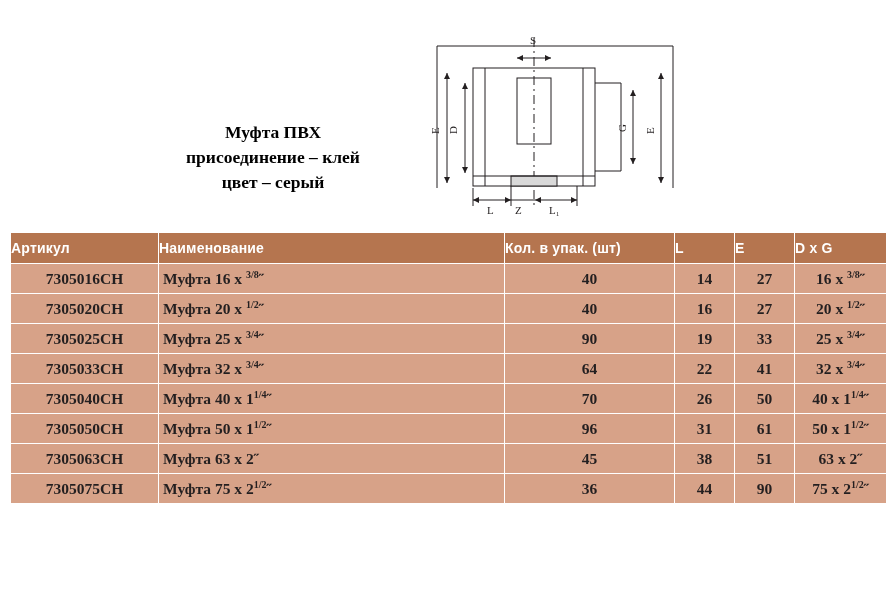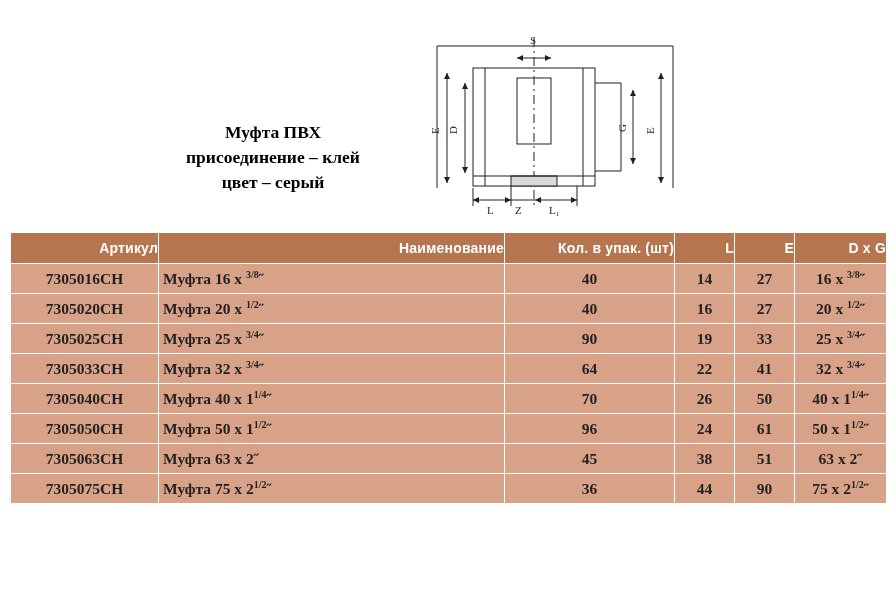--- a/index.html
+++ b/index.html
@@ -67,21 +67,21 @@
     padding: 0;
     height: 29px;
     font-size: 15.5px;
   }
   table.spec thead th {
     background: #b5754f;
     color: #ffffff;
     font-family: "Liberation Sans", sans-serif;
     font-weight: bold;
     font-size: 14px;
-    text-align: right;
+    text-align: left;
     height: 30px;
     letter-spacing: 0.2px;
   }
   table.spec tbody td {
     background: #d7a288;
     color: #231f20;
     font-family: "Liberation Serif", serif;
     font-weight: bold;
     text-align: center;
   }
@@ -246,21 +246,21 @@
             <td class="name">Муфта 40 х 1<sup class="frac">1/4</sup>˝</td>
             <td>70</td>
             <td>26</td>
             <td>50</td>
             <td>40 х 1<sup class="frac">1/4</sup>˝</td>
           </tr>
           <tr>
             <td>7305050CH</td>
             <td class="name">Муфта 50 х 1<sup class="frac">1/2</sup>˝</td>
             <td>96</td>
-            <td>24</td>
+            <td>31</td>
             <td>61</td>
             <td>50 х 1<sup class="frac">1/2</sup>˝</td>
           </tr>
           <tr>
             <td>7305063CH</td>
             <td class="name">Муфта 63 х 2˝</td>
             <td>45</td>
             <td>38</td>
             <td>51</td>
             <td>63 х 2˝</td>

